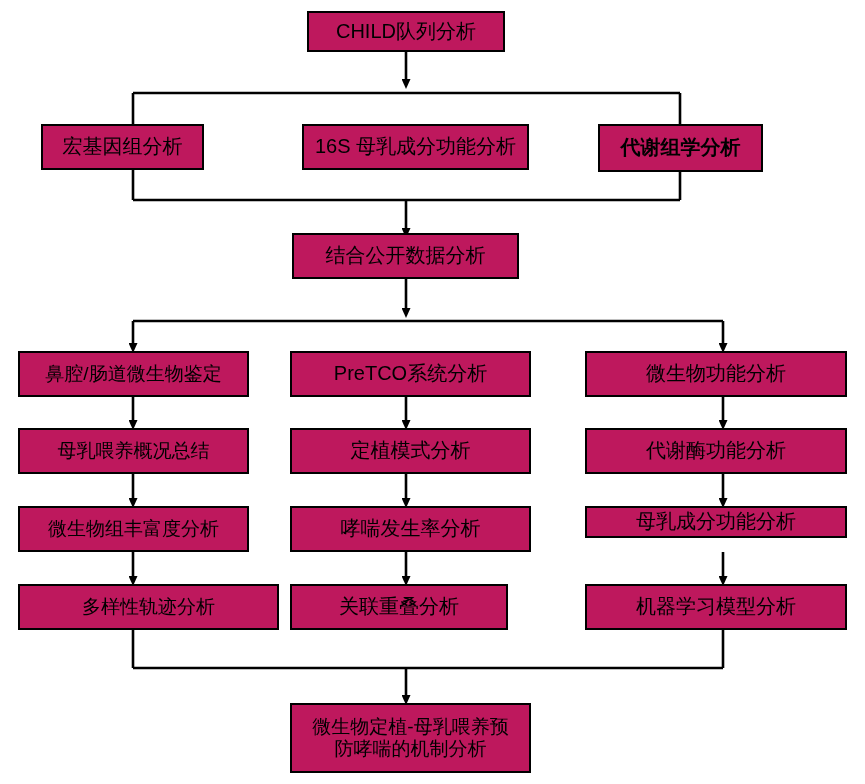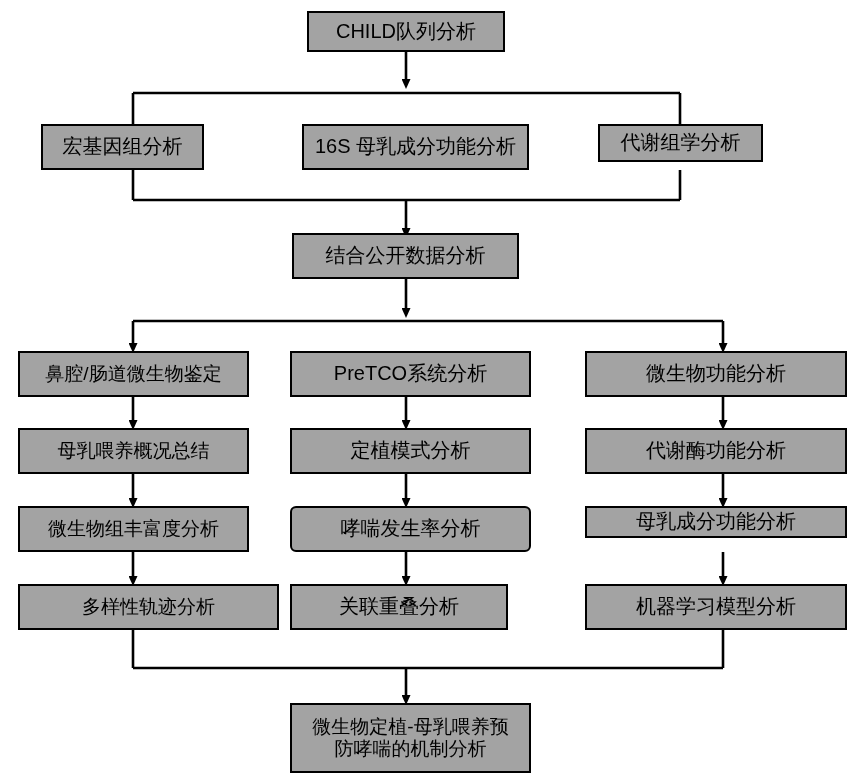--- a/index.html
+++ b/index.html
@@ -22,21 +22,21 @@
   svg.wires {
     position: absolute;
     left: 0;
     top: 0;
     width: 865px;
     height: 784px;
   }
   .node {
     position: absolute;
     box-sizing: border-box;
-    background: #a3a3a3;
+    background: #be185d;
     border: 2px solid #000000;
     display: flex;
     align-items: center;
     justify-content: center;
     text-align: center;
     color: #000000;
     line-height: 1.18;
     z-index: 3;
   }
   .node-label {
@@ -98,21 +98,21 @@
   <div class="node fs-20" style="left:307px; top:11px; width:198px; height:41px;">
     <span class="node-label">CHILD队列分析</span>
   </div>
 
   <div class="node fs-20" style="left:41px; top:124px; width:163px; height:46px;">
     <span class="node-label">宏基因组分析</span>
   </div>
   <div class="node fs-20" style="left:302px; top:124px; width:227px; height:46px;">
     <span class="node-label">16S 母乳成分功能分析</span>
   </div>
-  <div class="node fs-20" style="left:598px; top:124px; width:165px; height:38px;">
+  <div class="node fs-20" style="left:598px; top:124px; width:165px; height:48px;font-weight:bold;">
     <span class="node-label">代谢组学分析</span>
   </div>
 
   <div class="node fs-20" style="left:292px; top:233px; width:227px; height:46px;">
     <span class="node-label">结合公开数据分析</span>
   </div>
 
   <div class="node fs-19" style="left:18px; top:351px; width:231px; height:46px;">
     <span class="node-label">鼻腔/肠道微生物鉴定</span>
   </div>
@@ -125,21 +125,21 @@
   <div class="node fs-19" style="left:18px; top:584px; width:261px; height:46px;">
     <span class="node-label">多样性轨迹分析</span>
   </div>
 
   <div class="node fs-20" style="left:290px; top:351px; width:241px; height:46px;">
     <span class="node-label">PreTCO系统分析</span>
   </div>
   <div class="node fs-20" style="left:290px; top:428px; width:241px; height:46px;">
     <span class="node-label">定植模式分析</span>
   </div>
-  <div class="node fs-20" style="left:290px; top:506px; width:241px; height:46px;border-radius:6px;">
+  <div class="node fs-20" style="left:290px; top:506px; width:241px; height:46px;">
     <span class="node-label">哮喘发生率分析</span>
   </div>
   <div class="node fs-20" style="left:290px; top:584px; width:218px; height:46px;">
     <span class="node-label">关联重叠分析</span>
   </div>
 
   <div class="node fs-20" style="left:585px; top:351px; width:262px; height:46px;">
     <span class="node-label">微生物功能分析</span>
   </div>
   <div class="node fs-20" style="left:585px; top:428px; width:262px; height:46px;">

